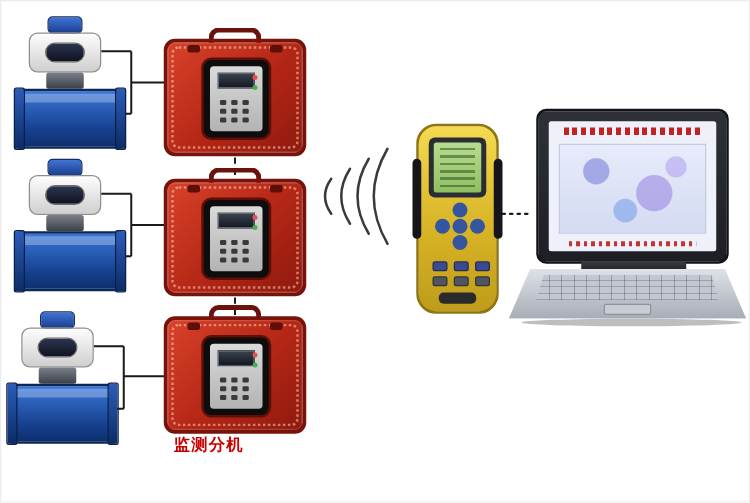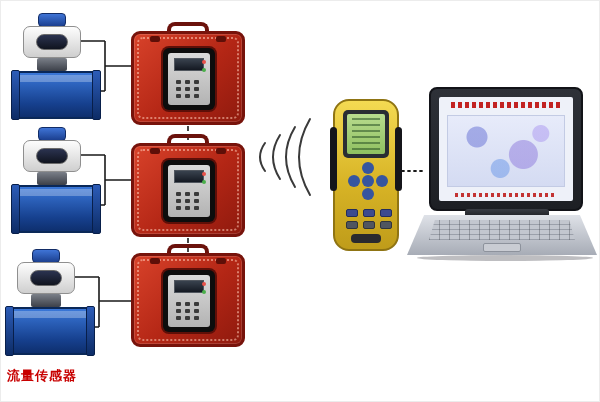--- a/index.html
+++ b/index.html
@@ -261,15 +261,15 @@
       </div>
     </div>
     <div class="lt-hinge"></div>
     <div class="lt-base">
       <div class="lt-keys"></div>
       <div class="lt-pad"></div>
     </div>
     <div class="lt-shadow"></div>
   </div>
 
-  <div class="lbl" style="left:6px;top:366px">流量传感器</div>
+  <div class="lbl" style="left:138px;top:346px">监测分机</div>
 
 </div>
 
 </body></html>

